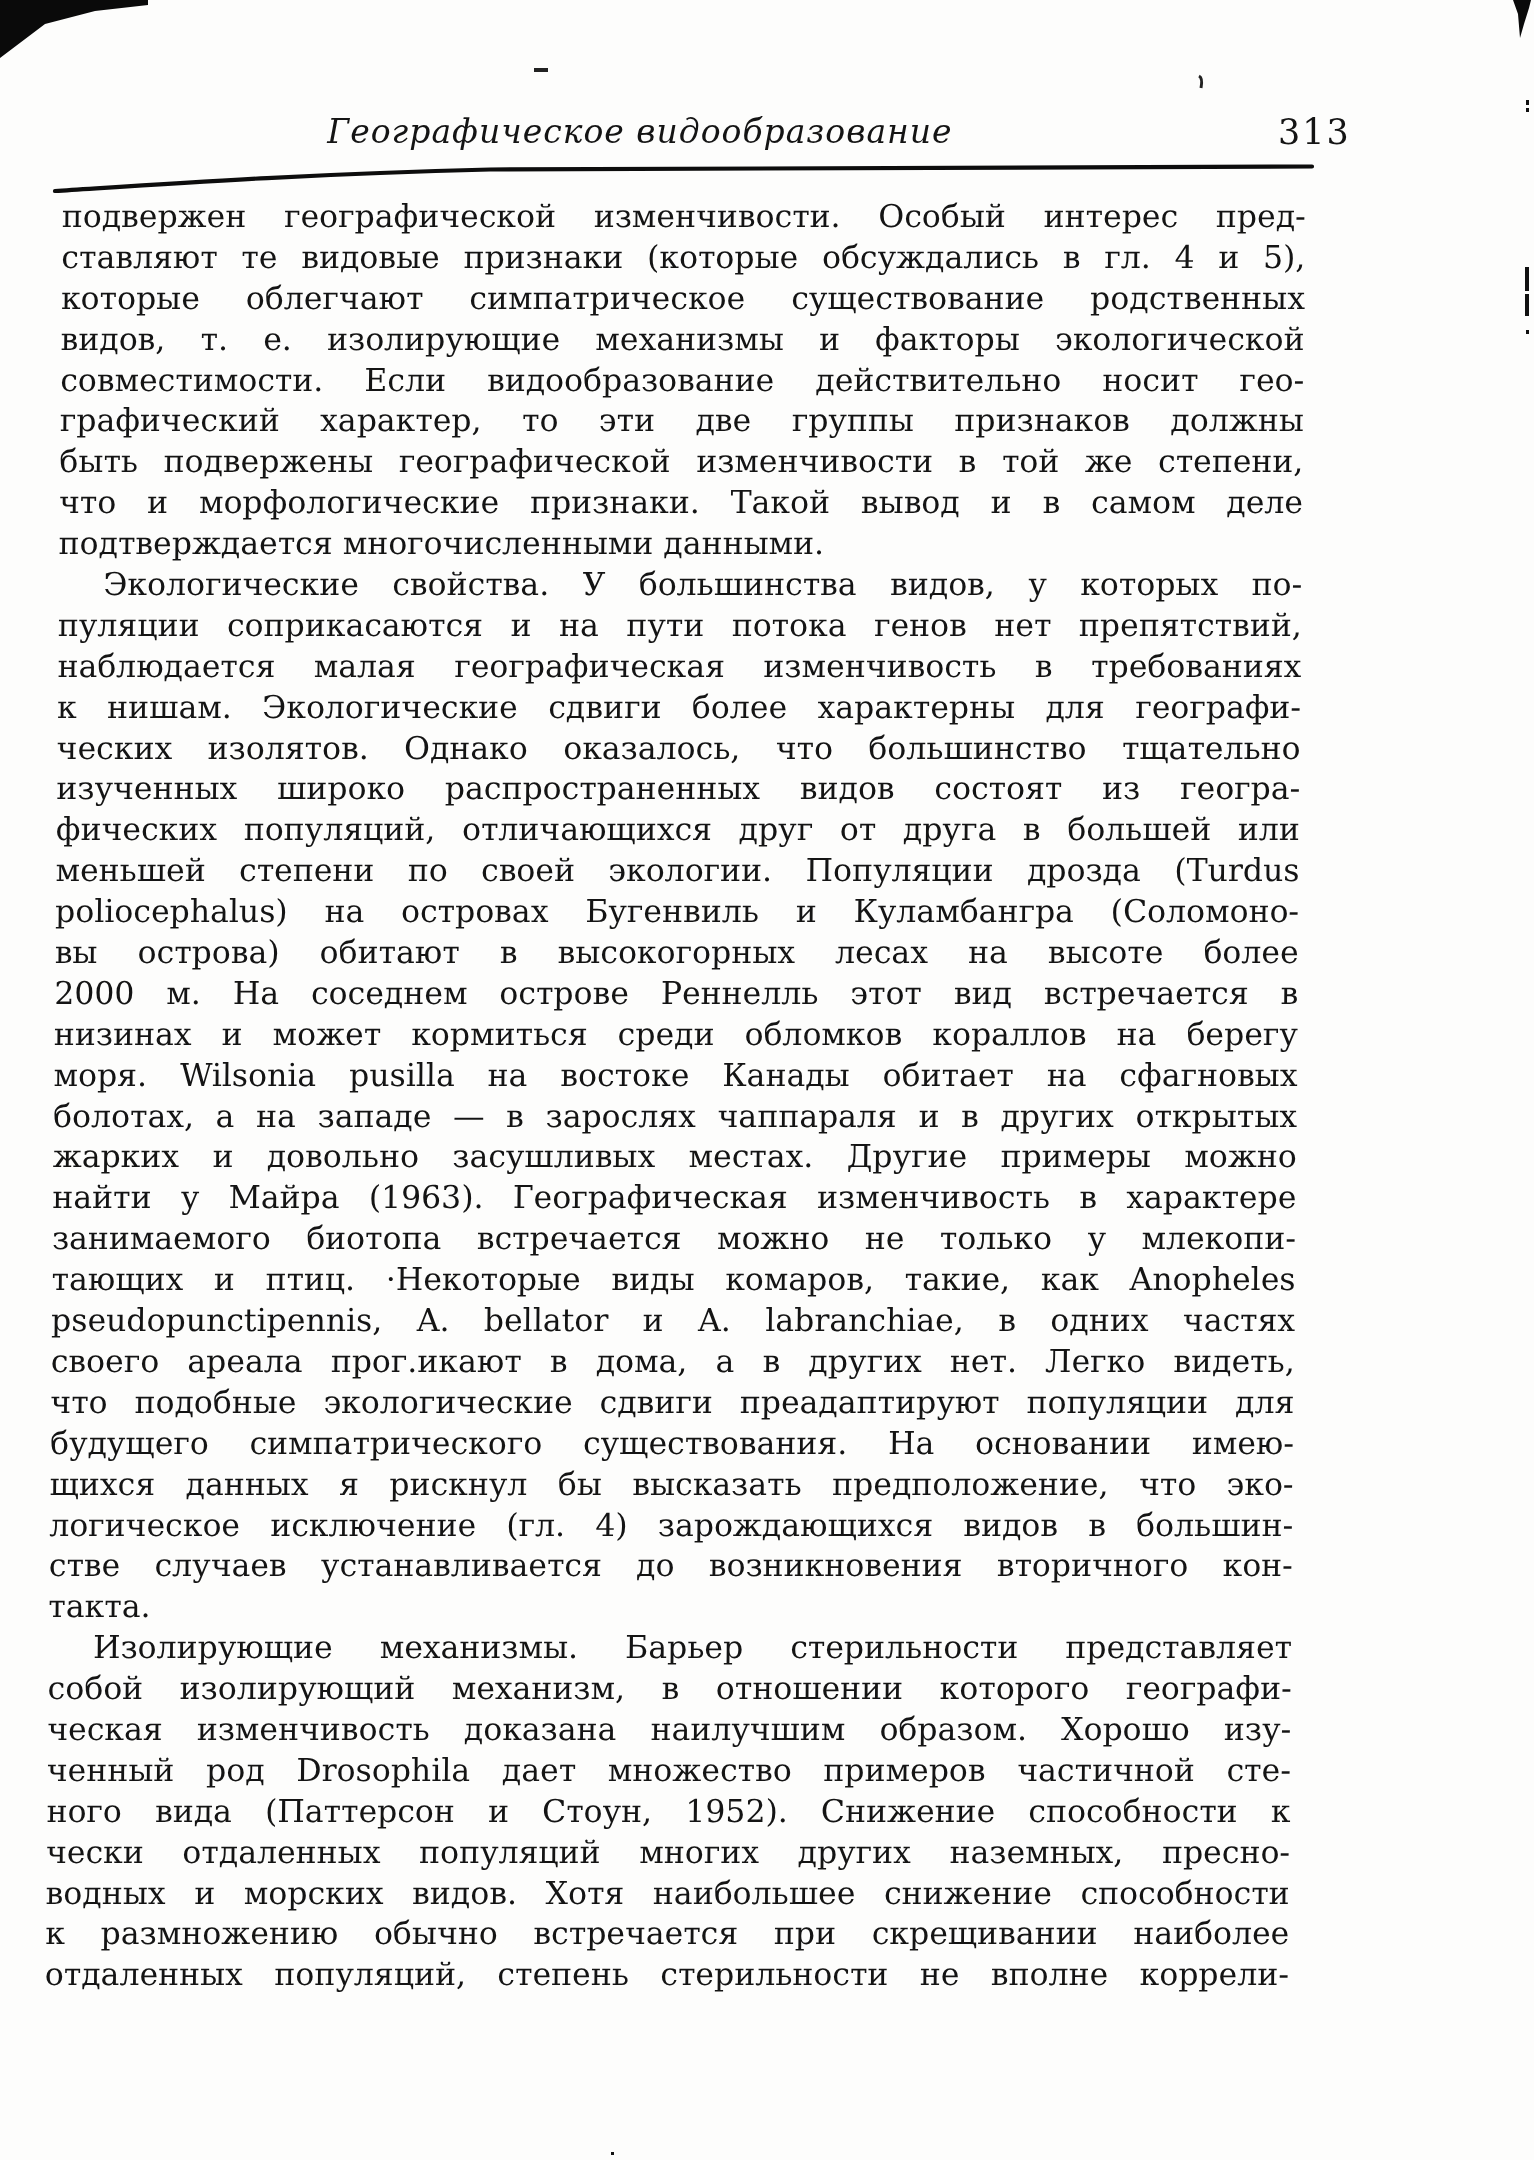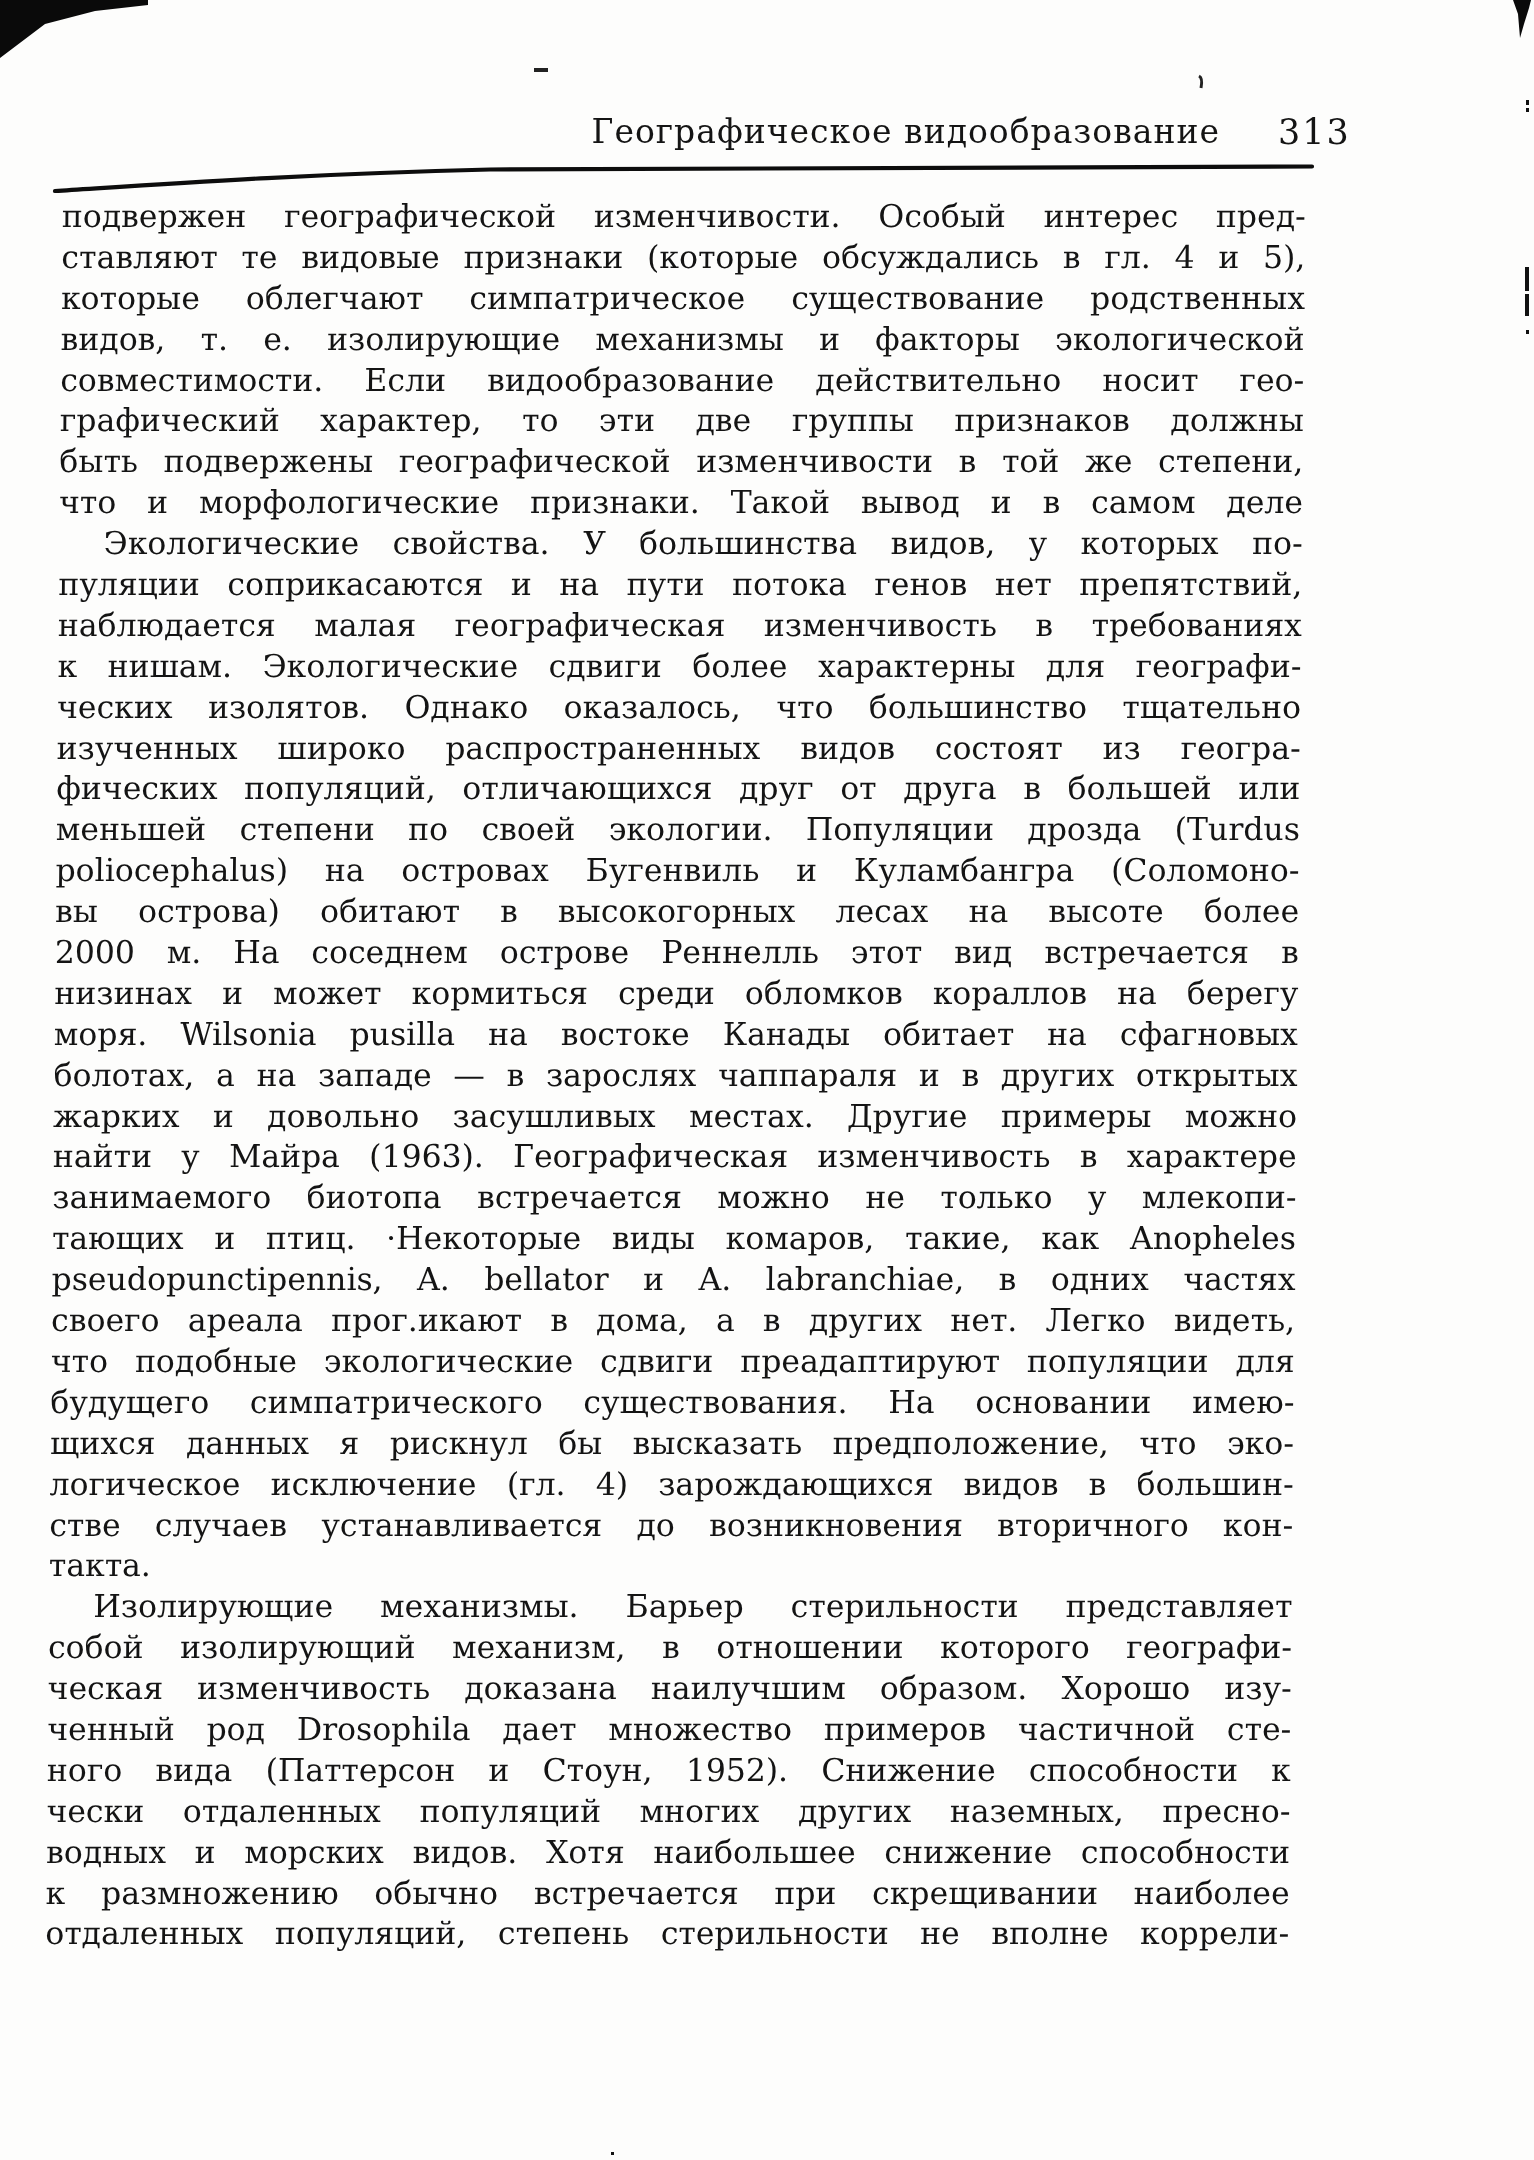--- a/index.html
+++ b/index.html
@@ -9,21 +9,22 @@
     width:1534px;height:2160px;
     background:#fdfdfc;
     overflow:hidden;
     font-family:"DejaVu Serif","Liberation Serif",serif;
     color:#141414;
   }
   
   .running-head{
     position:absolute;left:60px;top:112px;width:1250px;
     padding-right:90px;box-sizing:border-box;
-    text-align:right;
+    text-align:center;
+    font-style:italic;
     font-size:33px;
     letter-spacing:1px;
     white-space:nowrap;
   }
   .folio{
     position:absolute;top:112px;left:1242px;
     font-size:35px;
     letter-spacing:2px;
     margin-left:36px;
   }
@@ -79,20 +80,21 @@
   <div class="body-text">
       <div class="para">
         <div class="line"><span>подвержен географической изменчивости. Особый интерес пред-</span></div>
         <div class="line"><span>ставляют те видовые признаки (которые обсуждались в гл. 4 и 5),</span></div>
         <div class="line"><span>которые облегчают симпатрическое существование родственных</span></div>
         <div class="line"><span>видов, т. е. изолирующие механизмы и факторы экологической</span></div>
         <div class="line"><span>совместимости. Если видообразование действительно носит гео-</span></div>
         <div class="line"><span>графический характер, то эти две группы признаков должны</span></div>
         <div class="line"><span>быть подвержены географической изменчивости в той же степени,</span></div>
         <div class="line"><span>что и морфологические признаки. Такой вывод и в самом деле</span></div>
+        <div class="line last"><span>подтверждается многочисленными данными.</span></div>
       </div>
       <div class="para">
         <div class="line indent"><span class="it">Экологические свойства.</span><span> У большинства видов, у которых по-</span></div>
         <div class="line"><span>пуляции соприкасаются и на пути потока генов нет препятствий,</span></div>
         <div class="line"><span>наблюдается малая географическая изменчивость в требованиях</span></div>
         <div class="line"><span>к нишам. Экологические сдвиги более характерны для географи-</span></div>
         <div class="line"><span>ческих изолятов. Однако оказалось, что большинство тщательно</span></div>
         <div class="line"><span>изученных широко распространенных видов состоят из геогра-</span></div>
         <div class="line"><span>фических популяций, отличающихся друг от друга в большей или</span></div>
         <div class="line"><span>меньшей степени по своей экологии. Популяции дрозда (</span><span class="it">Turdus</span></div>

